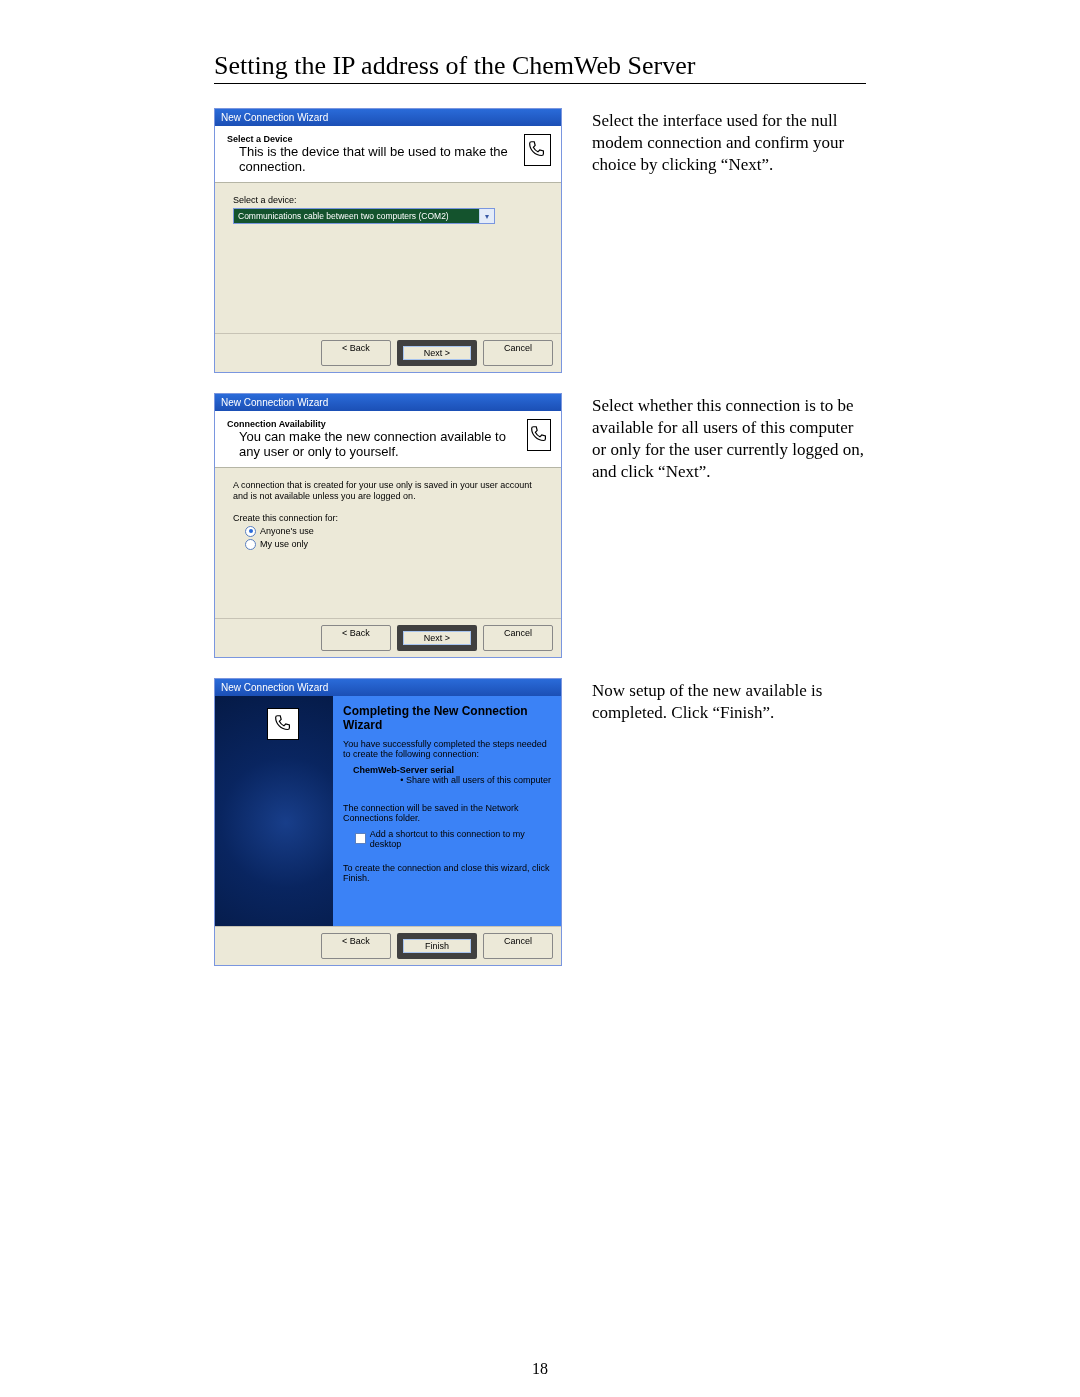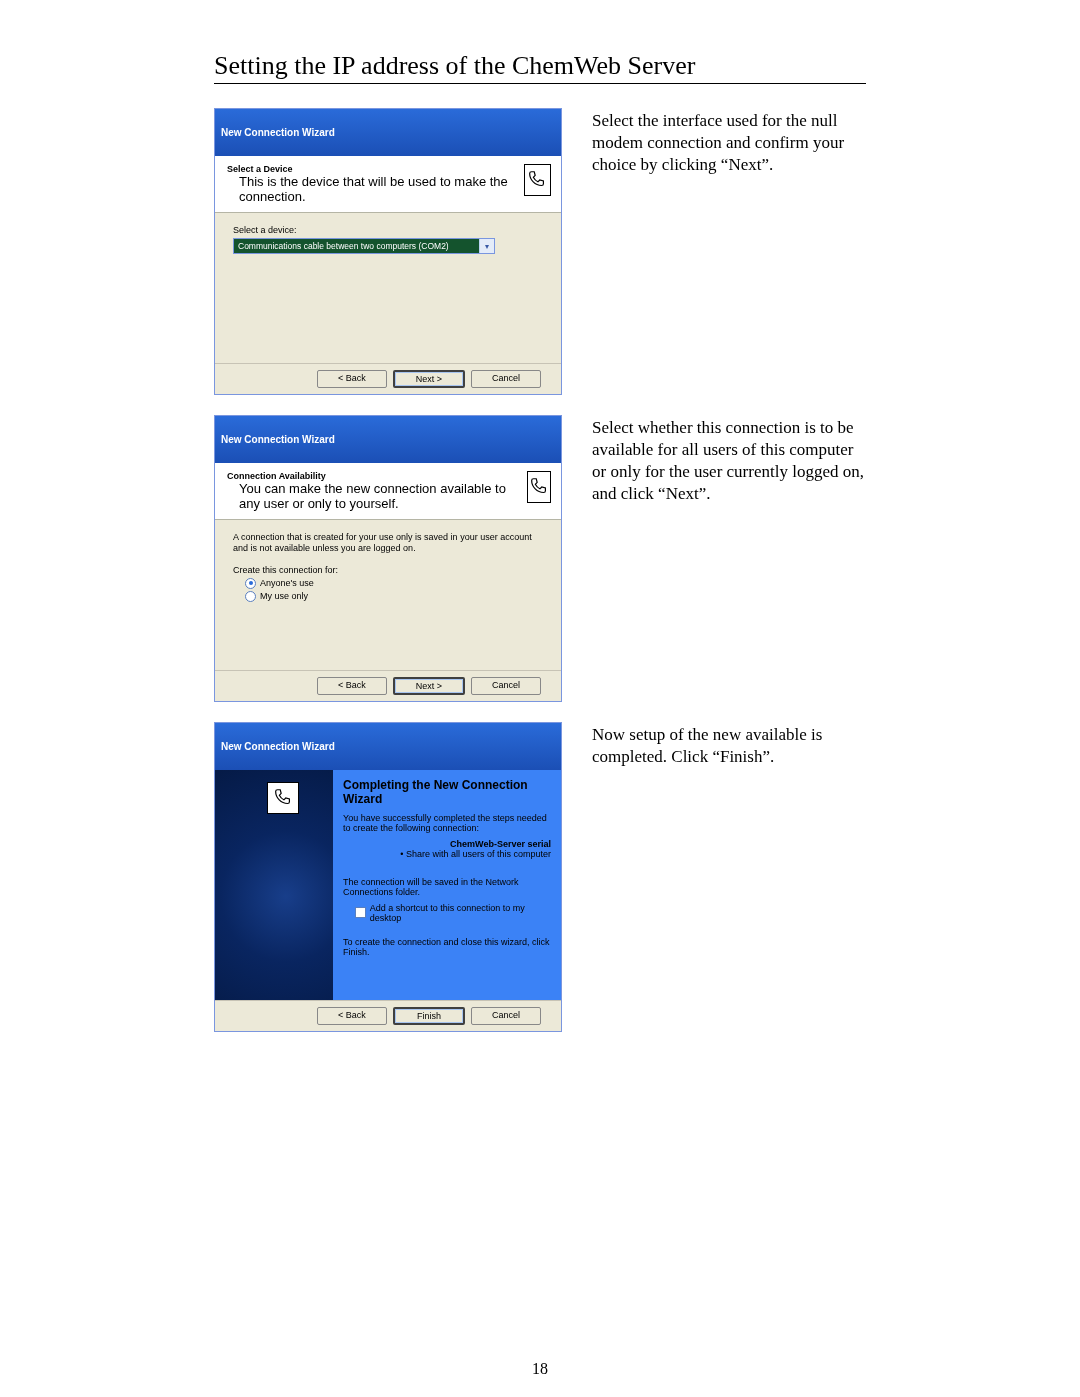--- a/index.html
+++ b/index.html
@@ -40,23 +40,23 @@
     background: #ece9d8;
     border: 1px solid #7a96df;
     font-family: Tahoma, Arial, sans-serif;
     font-size: 9px;
     color: #000;
     box-sizing: border-box;
   }
   .wiz-titlebar {
     background: linear-gradient(to bottom, #2a6bd9, #1b4fb5);
     color: #fff;
-    font-weight: bold;
+    font-weight: normal;
     font-size: 10px;
-    padding: 18px 6px;
+    padding: 3px 6px;
   }
   .wiz-header {
     background: #fff;
     border-bottom: 1px solid #b5b5a5;
     padding: 8px 10px 8px 12px;
     display: flex;
     justify-content: space-between;
     align-items: flex-start;
   }
   .wiz-header-text strong { font-weight: bold; display:block; }
@@ -87,35 +87,35 @@
   .combo-btn {
     width:14px;
     background:#e4ecf9;
     border-left:1px solid #bcd3f1;
     display:flex;align-items:center;justify-content:center;
     color:#3a5aa5;
     font-size:8px;
   }
   .wiz-footer {
     border-top:1px solid #c7c3b5;
-    padding:6px 20px;
+    padding:6px 8px;
     display:flex;justify-content:flex-end;gap:6px;
     background:#ece9d8;
   }
   .btn {
     min-width:56px;
     background:#ece9d8;
     border:1px solid #888;
     border-radius:2px;
     font-size:9px;
     padding:2px 6px;
     text-align:center;
     color:#000;
   }
-  .btn.default { border:2px solid #404040; box-shadow:inset 0 0 0 1px #a7c4ef;}
+  .btn.default { border:6px solid #404040; box-shadow:inset 0 0 0 1px #a7c4ef;}
   .radio-line, .check-line {
     display:flex;align-items:center;gap:4px;
     font-size:9px; margin:2px 0 2px 12px;
   }
   .radio {
     width:9px;height:9px;border:1px solid #5a7fbf;border-radius:50%;
     display:inline-flex;align-items:center;justify-content:center;background:#fff;
   }
   .radio.sel::after{content:"";width:4px;height:4px;border-radius:50%;background:#2a6bd9;}
   .check {
@@ -231,21 +231,21 @@
           <div class="mini-icon">
             <svg class="phone-icon" viewBox="0 0 24 24">
                 <path d="M6 3c-1 0-2 1-2 2 0 7 6 13 13 13 1 0 2-1 2-2v-3l-4-1-2 2c-2-1-4-3-5-5l2-2-1-4H6z" fill="none" stroke="#000" stroke-width="1.3"></path>
               </svg>
           </div>
         </div>
         <div class="wiz-complete-body">
           <div class="complete-title">Completing the New Connection Wizard</div>
           <div style="margin-bottom:6px;">You have successfully completed the steps needed to create the following connection:</div>
           <div style="padding-left:10px;margin-bottom:8px;">
-            <div style="font-weight:bold;text-align:right;">ChemWeb-Server serial</div>
+            <div style="font-weight:bold;">ChemWeb-Server serial</div>
             <div class="bullet">• <span>Share with all users of this computer</span></div>
           </div>
           <div style="margin:18px 0 6px 0;">The connection will be saved in the Network Connections folder.</div>
           <div class="check-line">
             <span class="check"></span>
             <span>Add a shortcut to this connection to my desktop</span>
           </div>
           <div style="margin-top:14px;">To create the connection and close this wizard, click Finish.</div>
         </div>
       </div>

